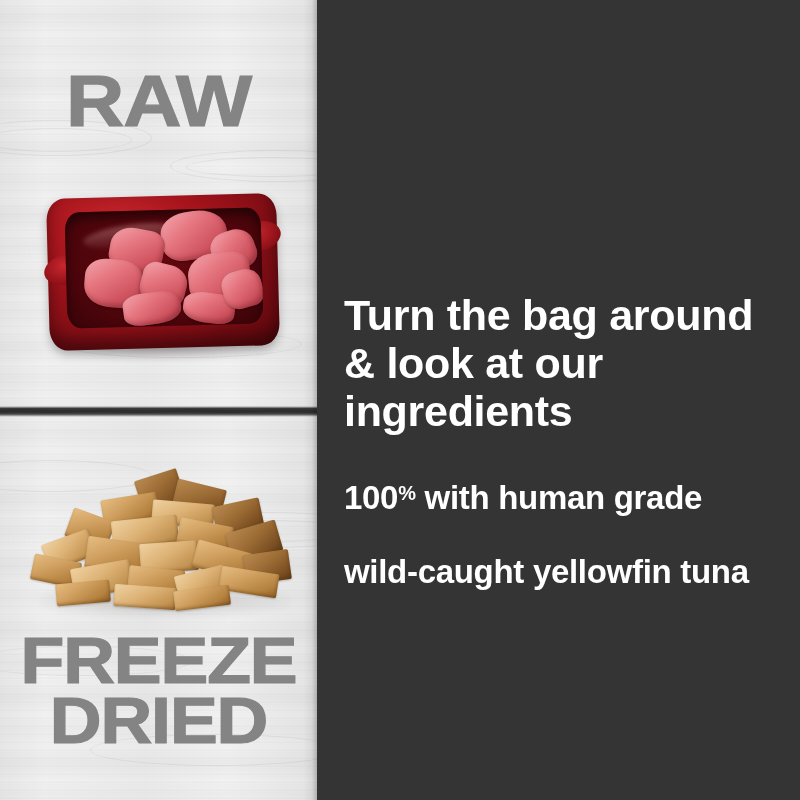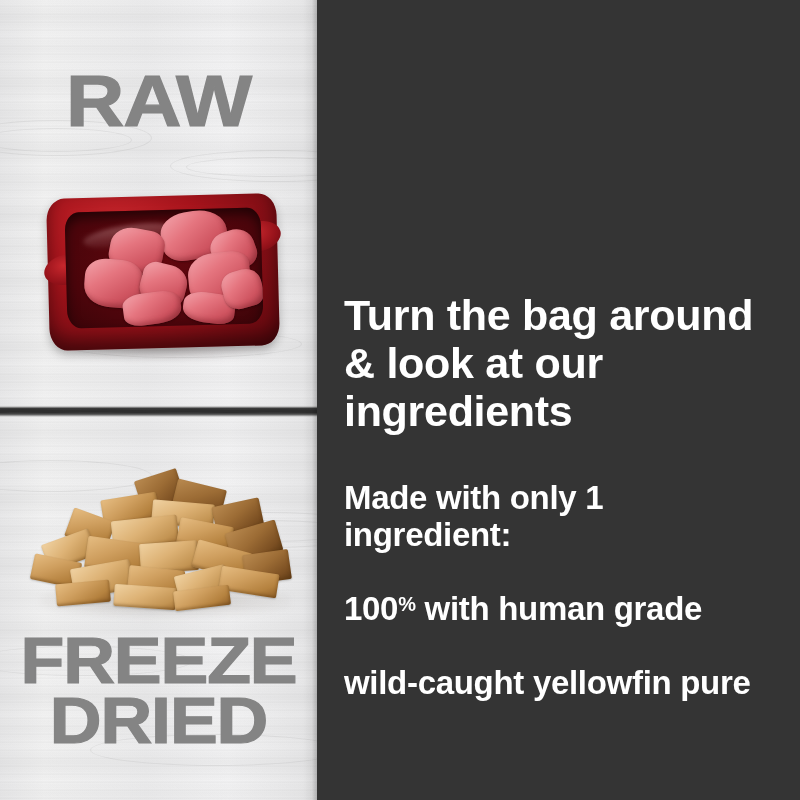--- a/index.html
+++ b/index.html
@@ -382,19 +382,18 @@
   <div class="panel-label" id="freeze-label">
     <span class="l1">FREEZE</span>
     <span class="l2">DRIED</span>
   </div>
 
 
   <div class="headline" id="headline-1">Turn the bag around
 &amp; look at our ingredients</div>
 
   <div class="headline" id="headline-2">
-    <div>Made with only 1 ingredient:</div>
     <div><span>100</span><span class="pct">%</span><span> with human grade</span></div>
-    <div>wild-caught yellowfin pure</div>
+    <div>wild-caught yellowfin tuna</div>
   </div>
 
 
 </div>
 
 </body></html>

